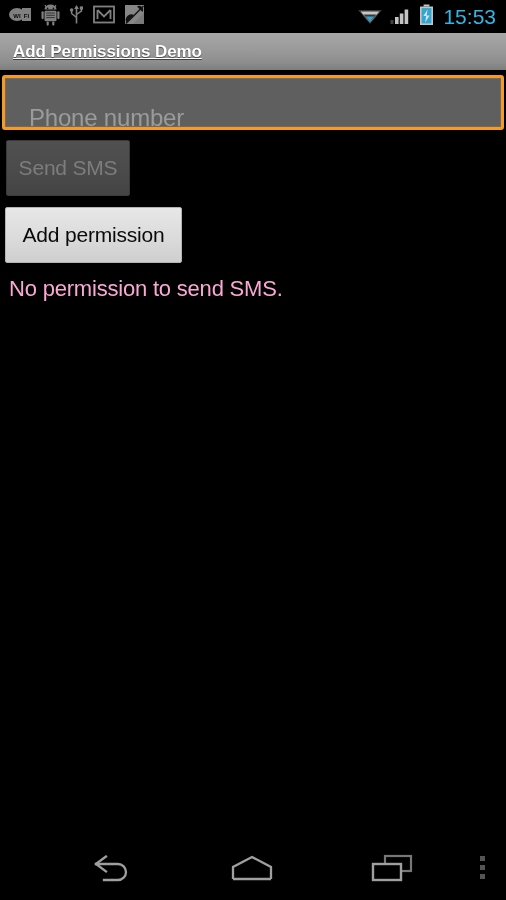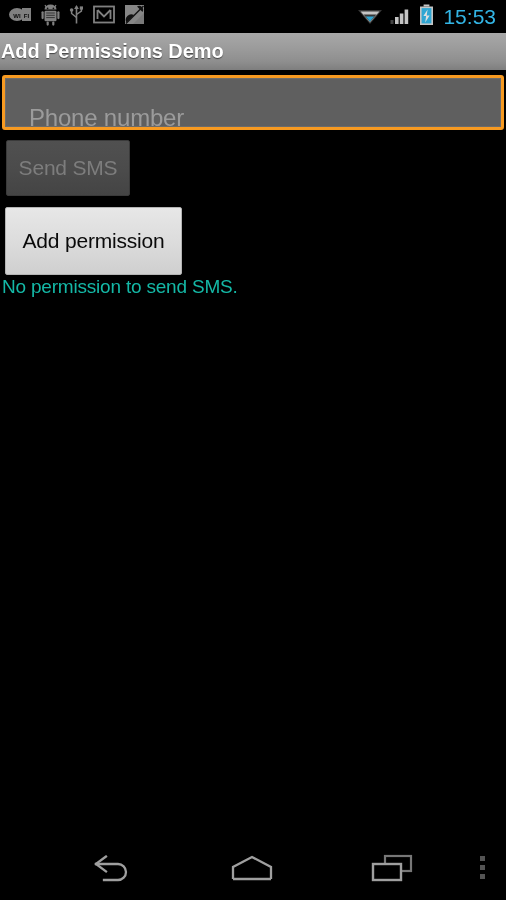--- a/index.html
+++ b/index.html
@@ -64,25 +64,26 @@
     left: 0; top: 33px;
     width: 506px;
     height: 37px;
     background: linear-gradient(to bottom, #a8a8a8 0%, #9a9a9a 45%, #8e8e8e 78%, #7e7e7e 100%);
     box-sizing: border-box;
     display: flex;
     align-items: center;
   }
   #action-bar-title {
     color: #ffffff;
-    font-size: 20px;
+    font-size: 17px;
     font-weight: bold;
-    padding-left: 1px;
+    padding-left: 13px;
     text-shadow: 0 1px 1px rgba(0,0,0,0.55);
     letter-spacing: -0.1px;
+    text-decoration: underline;
   }
 
   
   #content {
     position: absolute;
     left: 0; top: 70px;
     width: 506px;
     height: 770px;
     background: #000000;
   }
@@ -130,33 +131,33 @@
     width: 124px;
     height: 56px;
     background: linear-gradient(to bottom, #505050 0%, #4b4b4b 55%, #444444 100%);
     color: #7d7d7d;
     border: 1px solid #3a3a3a;
   }
   #add-permission-button {
     left: 5px;
     top: 137px;
     width: 177px;
-    height: 68px;
+    height: 56px;
     background: linear-gradient(to bottom, #e7e7e7 0%, #dcdcdc 52%, #cfcfcf 100%);
     color: #0a0a0a;
     border: 1px solid #b4b4b4;
   }
 
   
   #permission-status {
     position: absolute;
-    left: 2px;
+    left: 9px;
     top: 206px;
-    color: #14b8a6;
-    font-size: 19px;
+    color: #f9a8d4;
+    font-size: 22px;
     letter-spacing: -0.2px;
   }
 
   
   #nav-bar {
     position: absolute;
     left: 0; top: 840px;
     width: 506px;
     height: 60px;
     background: #000000;

